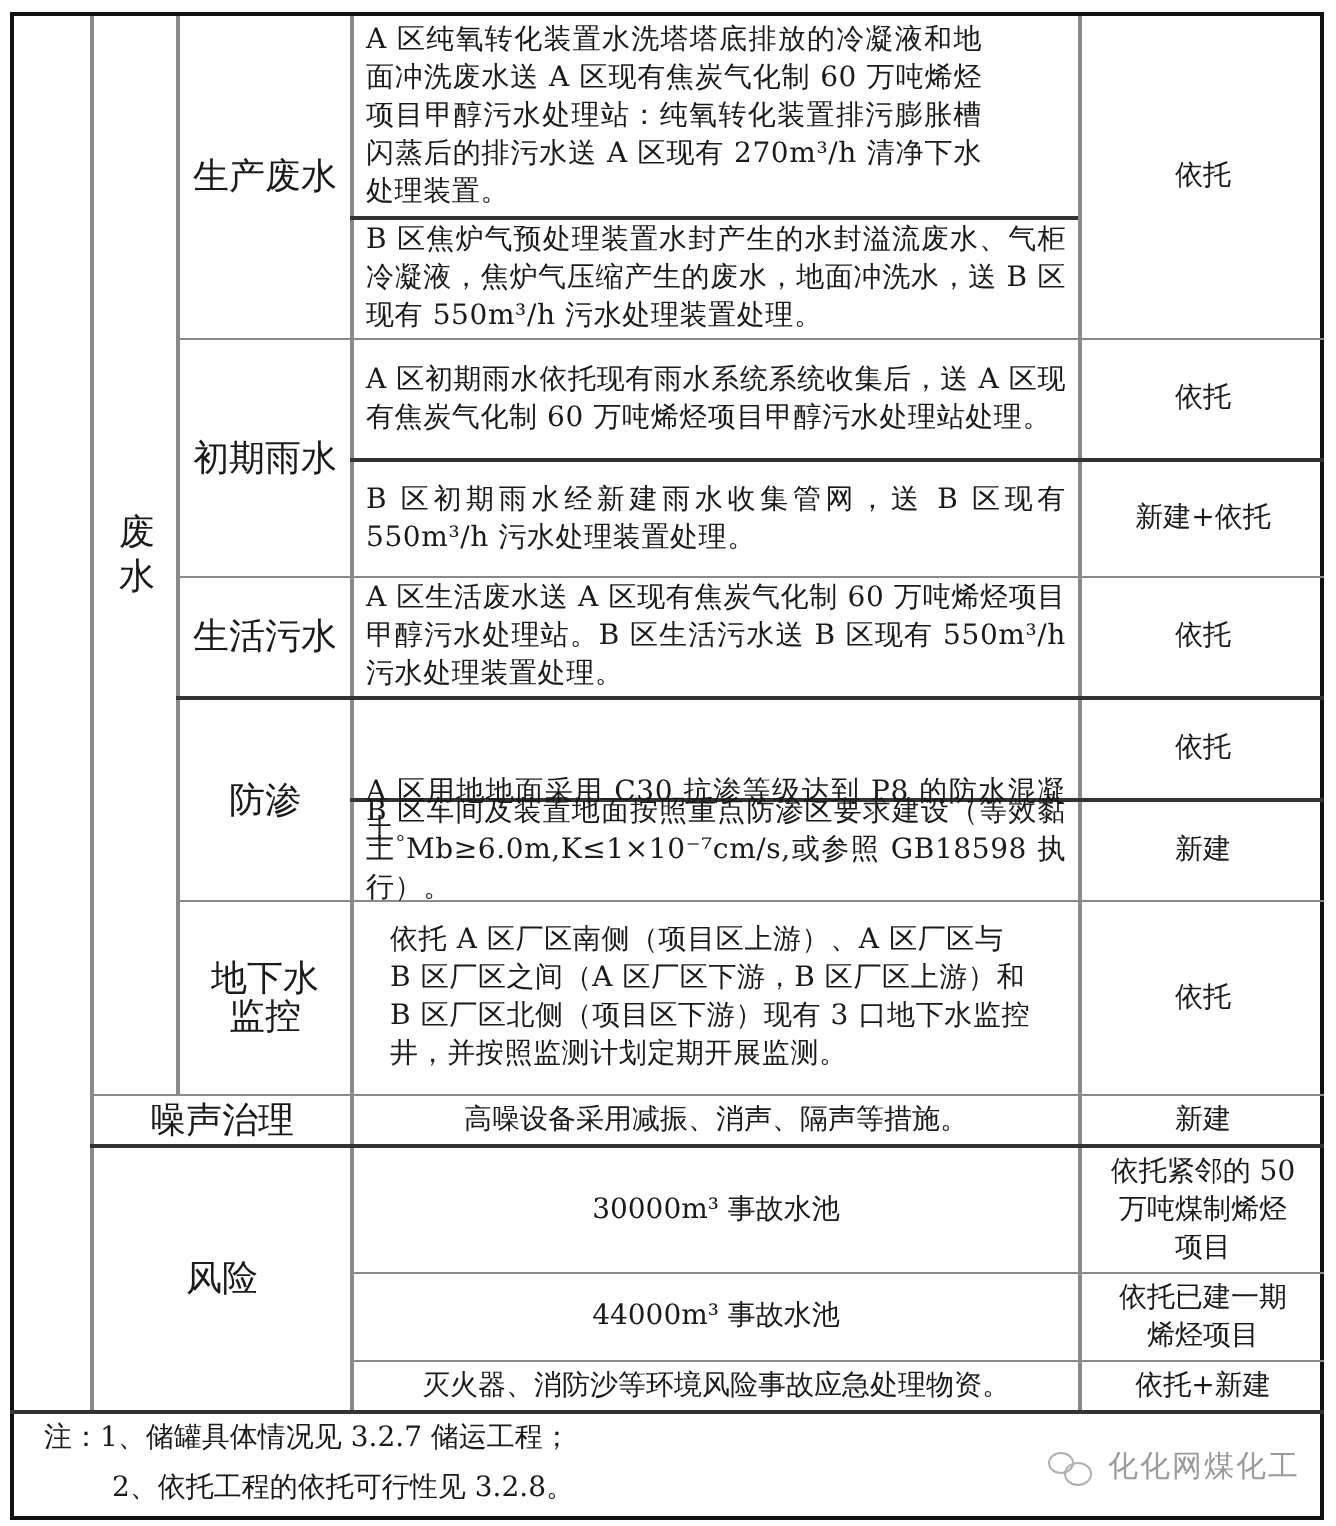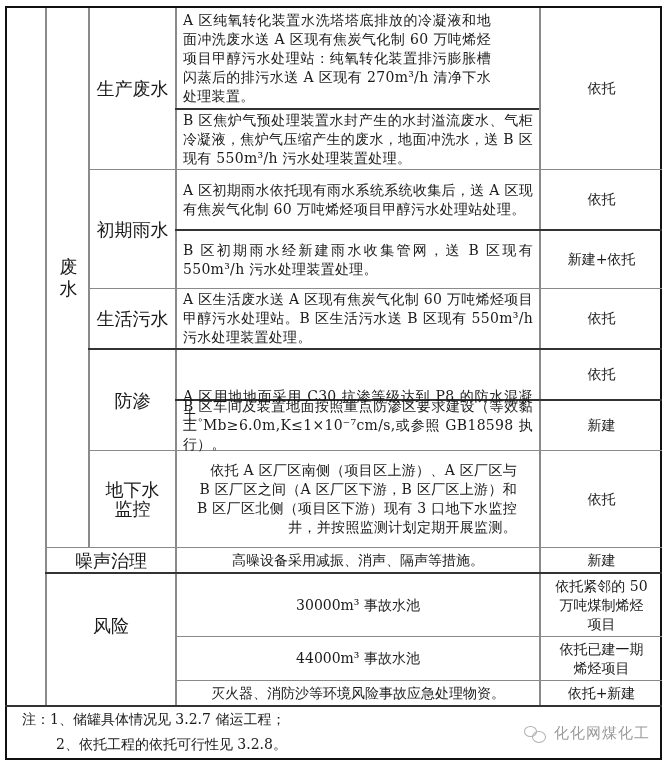--- a/index.html
+++ b/index.html
@@ -67,28 +67,28 @@
 <div class="cell" style="left:541px;top:289px;width:121px;height:59px;">依托</div>
 
 <div class="cell cat" style="left:90px;top:350px;width:85px;height:100px;">防渗</div>
 <div class="cell desc" style="left:177px;top:350px;width:362px;height:49px;margin-top:31px;">A 区用地地面采用 C30 抗渗等级达到 P8 的防水混凝土。</div>
 <div class="cell" style="left:541px;top:350px;width:121px;height:49px;">依托</div>
 <div class="cell desc" style="left:177px;top:401px;width:362px;height:49px;">B 区车间及装置地面按照重点防渗区要求建设（等效黏土 Mb≥6.0m,K≤1×10⁻⁷cm/s,或参照 GB18598 执行）。</div>
 <div class="cell" style="left:541px;top:401px;width:121px;height:49px;">新建</div>
 
 <div class="cell cat center-text" style="left:90px;top:451px;width:85px;height:96px;white-space:pre-line;">地下水
 监控</div>
-<div class="cell desc" style="left:177px;top:451px;width:362px;height:96px;padding:0 22px 0 18px;text-align:right;">依托 A 区厂区南侧（项目区上游）、A 区厂区与 B 区厂区之间（A 区厂区下游，B 区厂区上游）和 B 区厂区北侧（项目区下游）现有 3 口地下水监控井，并按照监测计划定期开展监测。</div>
+<div class="cell desc" style="left:177px;top:451px;width:362px;height:96px;padding:0 22px 0 18px;text-align:left;">依托 A 区厂区南侧（项目区上游）、A 区厂区与 B 区厂区之间（A 区厂区下游，B 区厂区上游）和 B 区厂区北侧（项目区下游）现有 3 口地下水监控井，并按照监测计划定期开展监测。</div>
 <div class="cell" style="left:541px;top:451px;width:121px;height:96px;">依托</div>
 
 <div class="cell cat" style="left:47px;top:548px;width:128px;height:24px;">噪声治理</div>
 <div class="cell" style="left:177px;top:548px;width:362px;height:24px;">高噪设备采用减振、消声、隔声等措施。</div>
 <div class="cell" style="left:541px;top:548px;width:121px;height:24px;">新建</div>
 
-<div class="cell cat" style="left:47px;top:560px;width:128px;height:131px;">风险</div>
+<div class="cell cat" style="left:47px;top:574px;width:128px;height:131px;">风险</div>
 <div class="cell" style="left:177px;top:574px;width:362px;height:62px;">30000m³ 事故水池</div>
 <div class="cell center-text" style="left:541px;top:574px;width:121px;height:62px;padding:0 14px;">依托紧邻的 50 万吨煤制烯烃项目</div>
 <div class="cell" style="left:177px;top:637px;width:362px;height:43px;">44000m³ 事故水池</div>
 <div class="cell center-text" style="left:541px;top:637px;width:121px;height:43px;padding:0 14px;">依托已建一期烯烃项目</div>
 <div class="cell" style="left:177px;top:681px;width:362px;height:24px;">灭火器、消防沙等环境风险事故应急处理物资。</div>
 <div class="cell" style="left:541px;top:681px;width:121px;height:24px;">依托+新建</div>
 
 <div class="note" style="top:708px;">注：1、储罐具体情况见 3.2.7 储运工程；</div>
 <div class="note" style="top:733px;left:46px;">2、依托工程的依托可行性见 3.2.8。</div>
 

